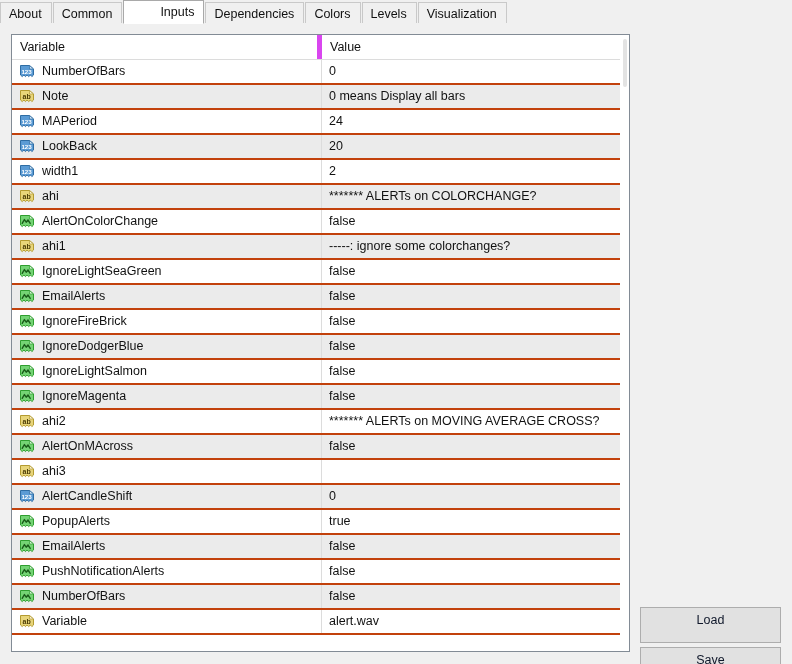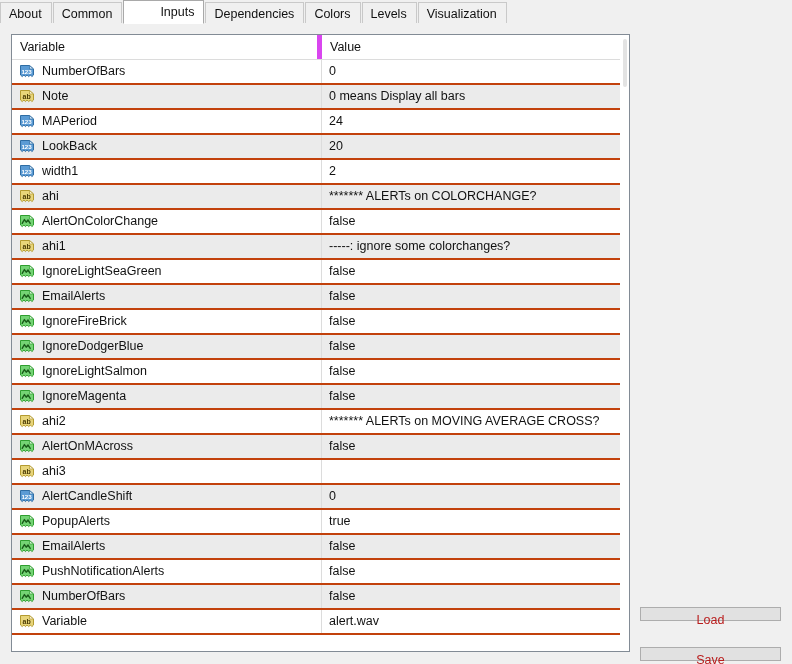--- a/index.html
+++ b/index.html
@@ -162,27 +162,27 @@
     width: 4px;
     height: 48px;
     background: #e3e3e3;
     border-radius: 2px;
   }
 
   
   .btn {
     position: absolute;
     width: 141px;
-    height: 14px;
+    height: 36px;
     background: #e1e1e1;
     border: 1px solid #adadad;
     box-sizing: border-box;
     font-family: "Liberation Sans", sans-serif;
     font-size: 12.5px;
-    color: #b91c1c;
+    color: #0f172a;
     text-align: center;
     line-height: 24px;
     cursor: default;
   }
   #btn-load { left: 640px; top: 584px; }
   #btn-save { left: 640px; top: 624px; }
 </style>
 </head>
 <body>
 

